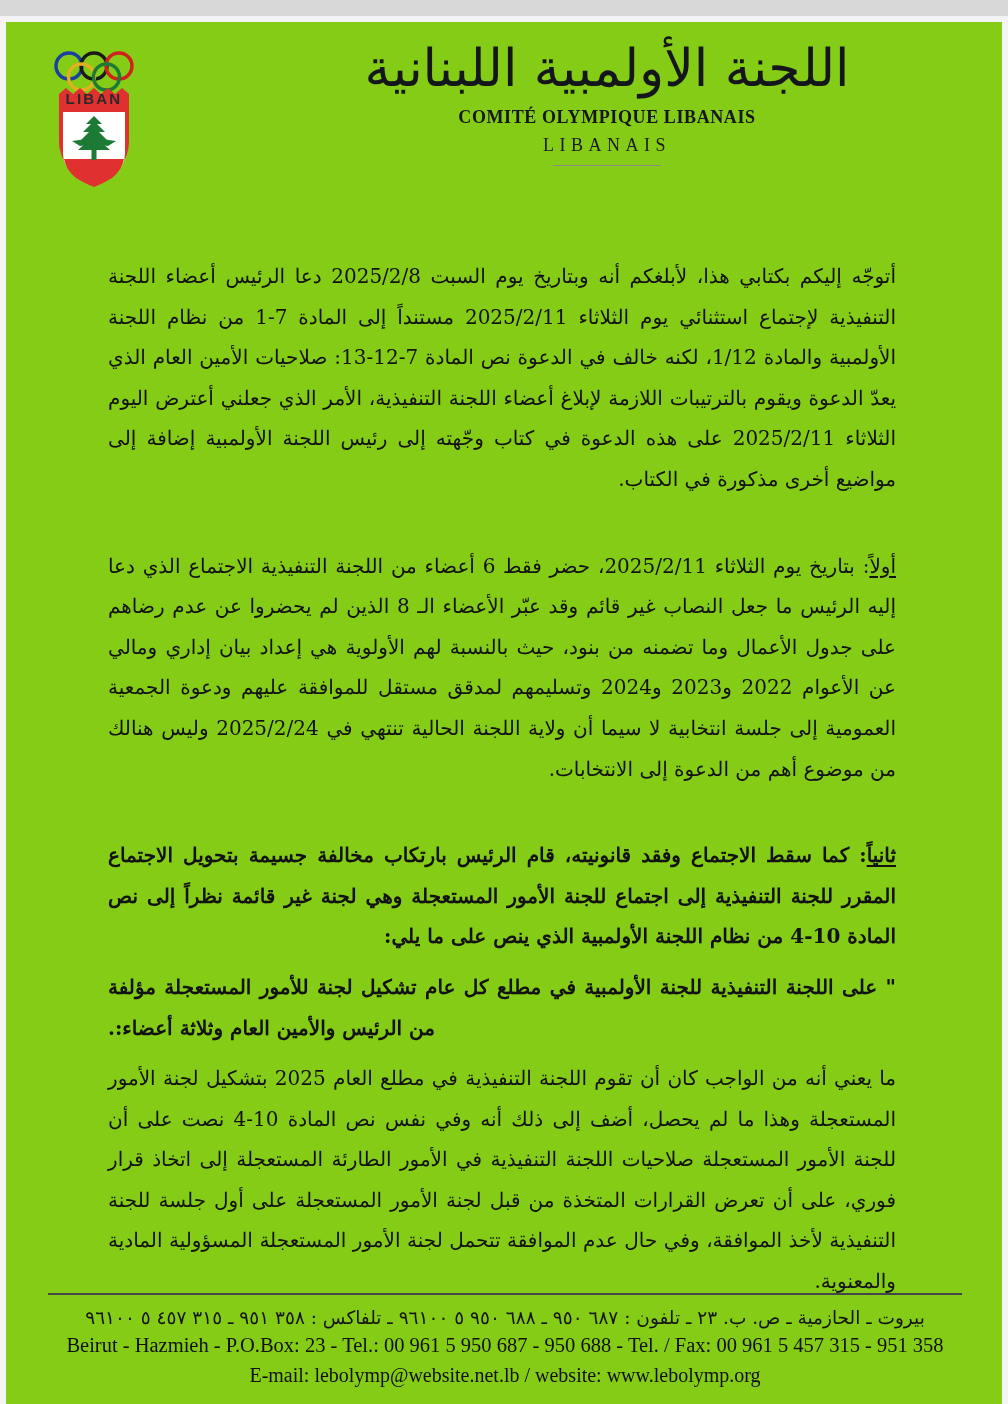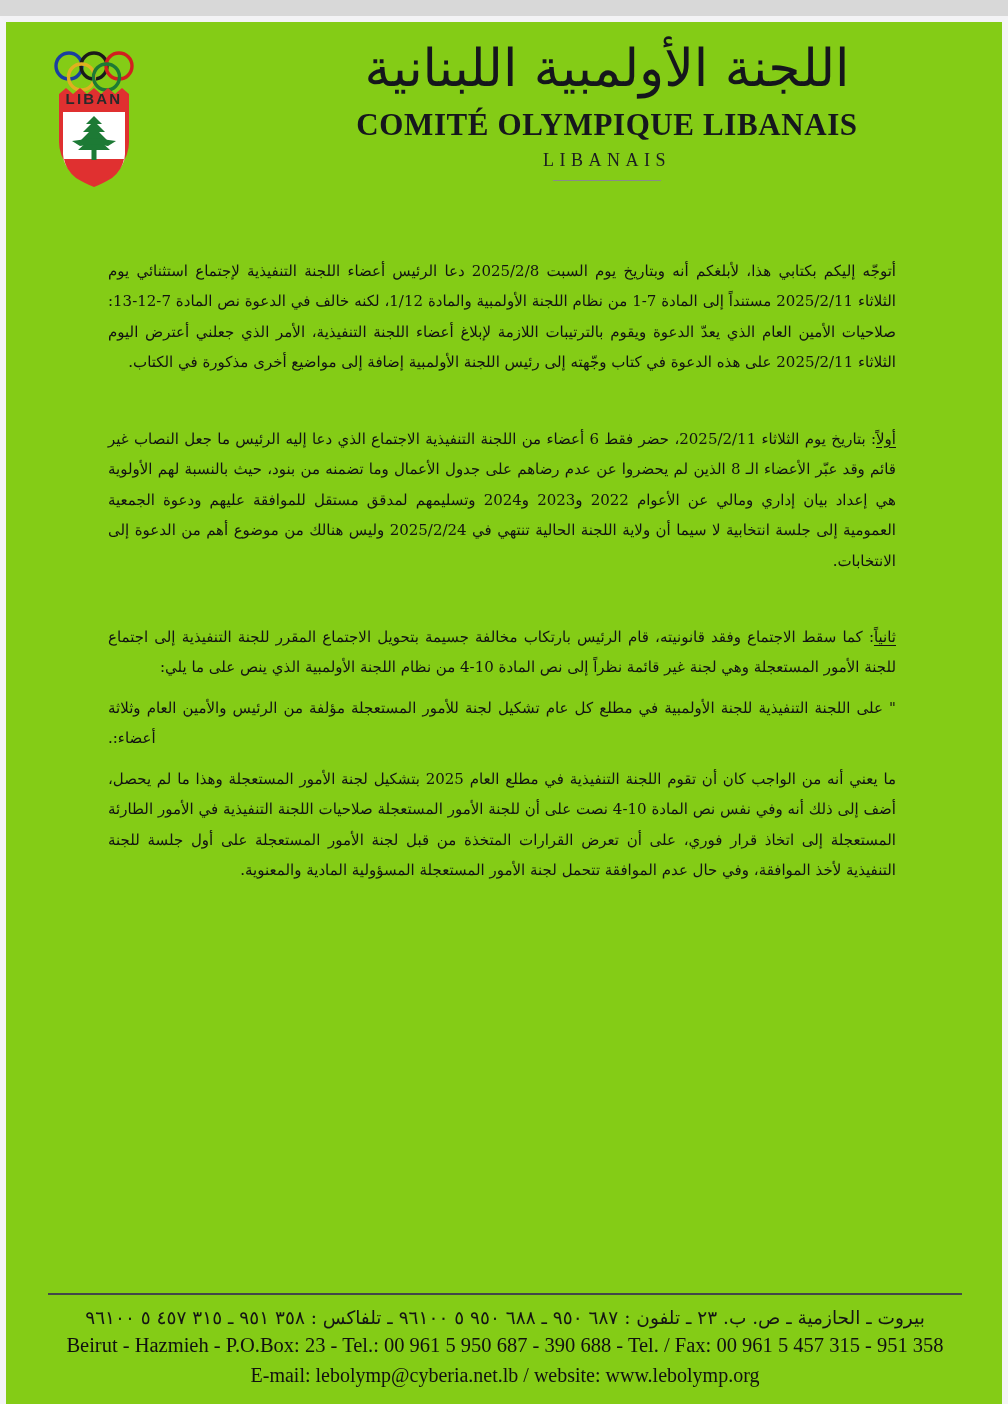--- a/index.html
+++ b/index.html
@@ -59,21 +59,21 @@
     font-weight: 400;
     color: #15161c;
     letter-spacing: 0px;
     direction: rtl;
     white-space: nowrap;
   }
   .masthead-fr {
     margin-top: 8px;
     font-family: "Liberation Serif", serif;
     font-weight: 700;
-    font-size: 31px;
+    font-size: 18px;
     letter-spacing: 0.6px;
     color: #16171d;
     direction: ltr;
   }
   .masthead-city {
     margin-top: 7px;
     font-family: "Liberation Serif", serif;
     font-weight: 400;
     font-size: 18px;
     letter-spacing: 5.5px;
@@ -101,29 +101,29 @@
     text-align: center;
     font-weight: 700;
     font-size: 20px;
     line-height: 1.5;
     margin: 0 0 40px 0;
     color: #101010;
     font-family: "DejaVu Sans", "Liberation Sans", sans-serif;
   }
   p.para {
     margin: 0 0 28px 0;
-    font-size: 15px;
+    font-size: 20px;
     line-height: 2.03;
     font-family: "DejaVu Serif", "Liberation Serif", serif;
     color: #121212;
     text-align: justify;
     text-align-last: right;
   }
   p.para.gap-lg { margin-bottom: 46px; }
-  p.para.tight  { margin-bottom: 10px; }
+  p.para.tight  { margin-bottom: 10px; font-weight: bold; }
   p.quote {
     text-align: justify;
     text-align-last: left;
   }
   .u { text-decoration: underline; text-underline-offset: 3px; }
 
   
   .footer {
     position: absolute;
     left: 48px;
@@ -209,17 +209,17 @@
 
     <p class="para quote tight">" على اللجنة التنفيذية للجنة الأولمبية في مطلع كل عام تشكيل لجنة للأمور المستعجلة مؤلفة من الرئيس والأمين العام وثلاثة أعضاء:.</p>
 
     <p class="para">ما يعني أنه من الواجب كان أن تقوم اللجنة التنفيذية في مطلع العام 2025 بتشكيل لجنة الأمور المستعجلة وهذا ما لم يحصل، أضف إلى ذلك أنه وفي نفس نص المادة 10-4 نصت على أن للجنة الأمور المستعجلة صلاحيات اللجنة التنفيذية في الأمور الطارئة المستعجلة إلى اتخاذ قرار فوري، على أن تعرض القرارات المتخذة من قبل لجنة الأمور المستعجلة على أول جلسة للجنة التنفيذية لأخذ الموافقة، وفي حال عدم الموافقة تتحمل لجنة الأمور المستعجلة المسؤولية المادية والمعنوية.</p>
 
   </div>
 
   <div class="footer">
     <div class="footer-rule"></div>
     <div class="footer-ar">بيروت ـ الحازمية ـ ص. ب. ٢٣ ـ تلفون : ٦٨٧ ٩٥٠ ـ ٦٨٨ ٩٥٠ ٥ ٩٦١٠٠ ـ تلفاكس : ٣٥٨ ٩٥١ ـ ٣١٥ ٤٥٧ ٥ ٩٦١٠٠</div>
-    <div class="footer-en">Beirut - Hazmieh - P.O.Box: 23 - Tel.: 00 961 5 950 687 - 390 688 - Tel. / Fax: 00 961 5 457 315 - 951 358</div>
-    <div class="footer-mail">E-mail: lebolymp@cyberia.net.lb / website: www.lebolymp.org</div>
+    <div class="footer-en">Beirut - Hazmieh - P.O.Box: 23 - Tel.: 00 961 5 950 687 - 950 688 - Tel. / Fax: 00 961 5 457 315 - 951 358</div>
+    <div class="footer-mail">E-mail: lebolymp@website.net.lb / website: www.lebolymp.org</div>
   </div>
 
 </div>
 
 </body></html>

